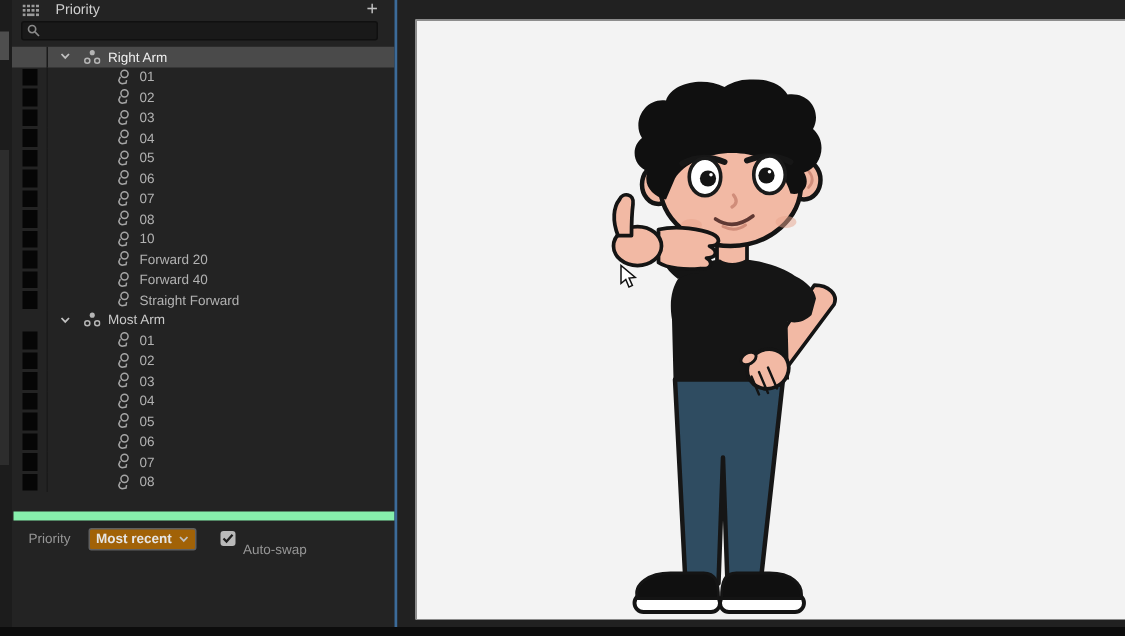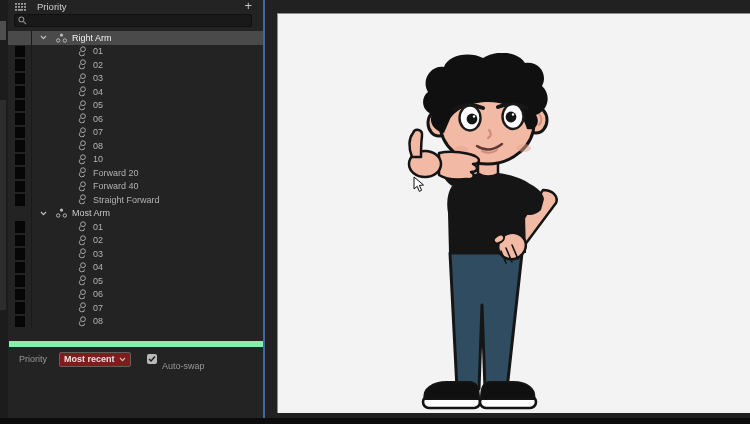--- a/index.html
+++ b/index.html
@@ -26,21 +26,21 @@
   .swatch{position:absolute;left:7px;top:1px;width:10px;height:11.5px;background:#060606;}
   .chev{margin-left:8px;line-height:0;flex:none;}
   .gicon{margin-left:9px;line-height:0;flex:none;}
   .ticon{margin-left:46px;line-height:0;flex:none;}
   .row-label{font-size:9px;color:#b2b2b2;white-space:nowrap;margin-left:5px;text-align:right;}
   .group-row .row-label{color:#c9c9c9;}
   .row.selected .row-label{color:#efefef;}
   .priority-bar{position:absolute;top:341px;left:1px;right:0;height:24px;border-top:6px solid #86efac;
                 display:flex;align-items:center;}
   .priority-label{margin-left:10px;font-size:9px;color:#969696;}
-  .dropdown{margin-left:12px;width:62px;height:13px;background:#7f1d1d;border:1px solid #5f5f5f;border-radius:2px;
+  .dropdown{margin-left:12px;width:62px;height:13px;background:#a16207;border:1px solid #5f5f5f;border-radius:2px;
             display:flex;align-items:center;justify-content:space-between;padding:0 4px;cursor:default;text-align:center;}
   .dropdown-value{font-size:9px;font-weight:bold;color:#e5e5e5;white-space:nowrap;}
   .checkbox{margin-left:16px;width:10px;height:10px;background:#b9b9b9;border-radius:2px;
             display:flex;align-items:center;justify-content:center;}
   .checkbox svg{display:none;}
   .checkbox.checked svg{display:block;}
   .autoswap-label{margin-left:5px;font-size:9px;color:#969696;margin-top:13px;}
   
   .divider-blue{position:absolute;left:263px;top:0;width:2px;height:418px;background:var(--accent,#3c6b99);}
   .stage-area{position:absolute;left:265px;top:0;width:485px;height:418px;background:#212121;}

